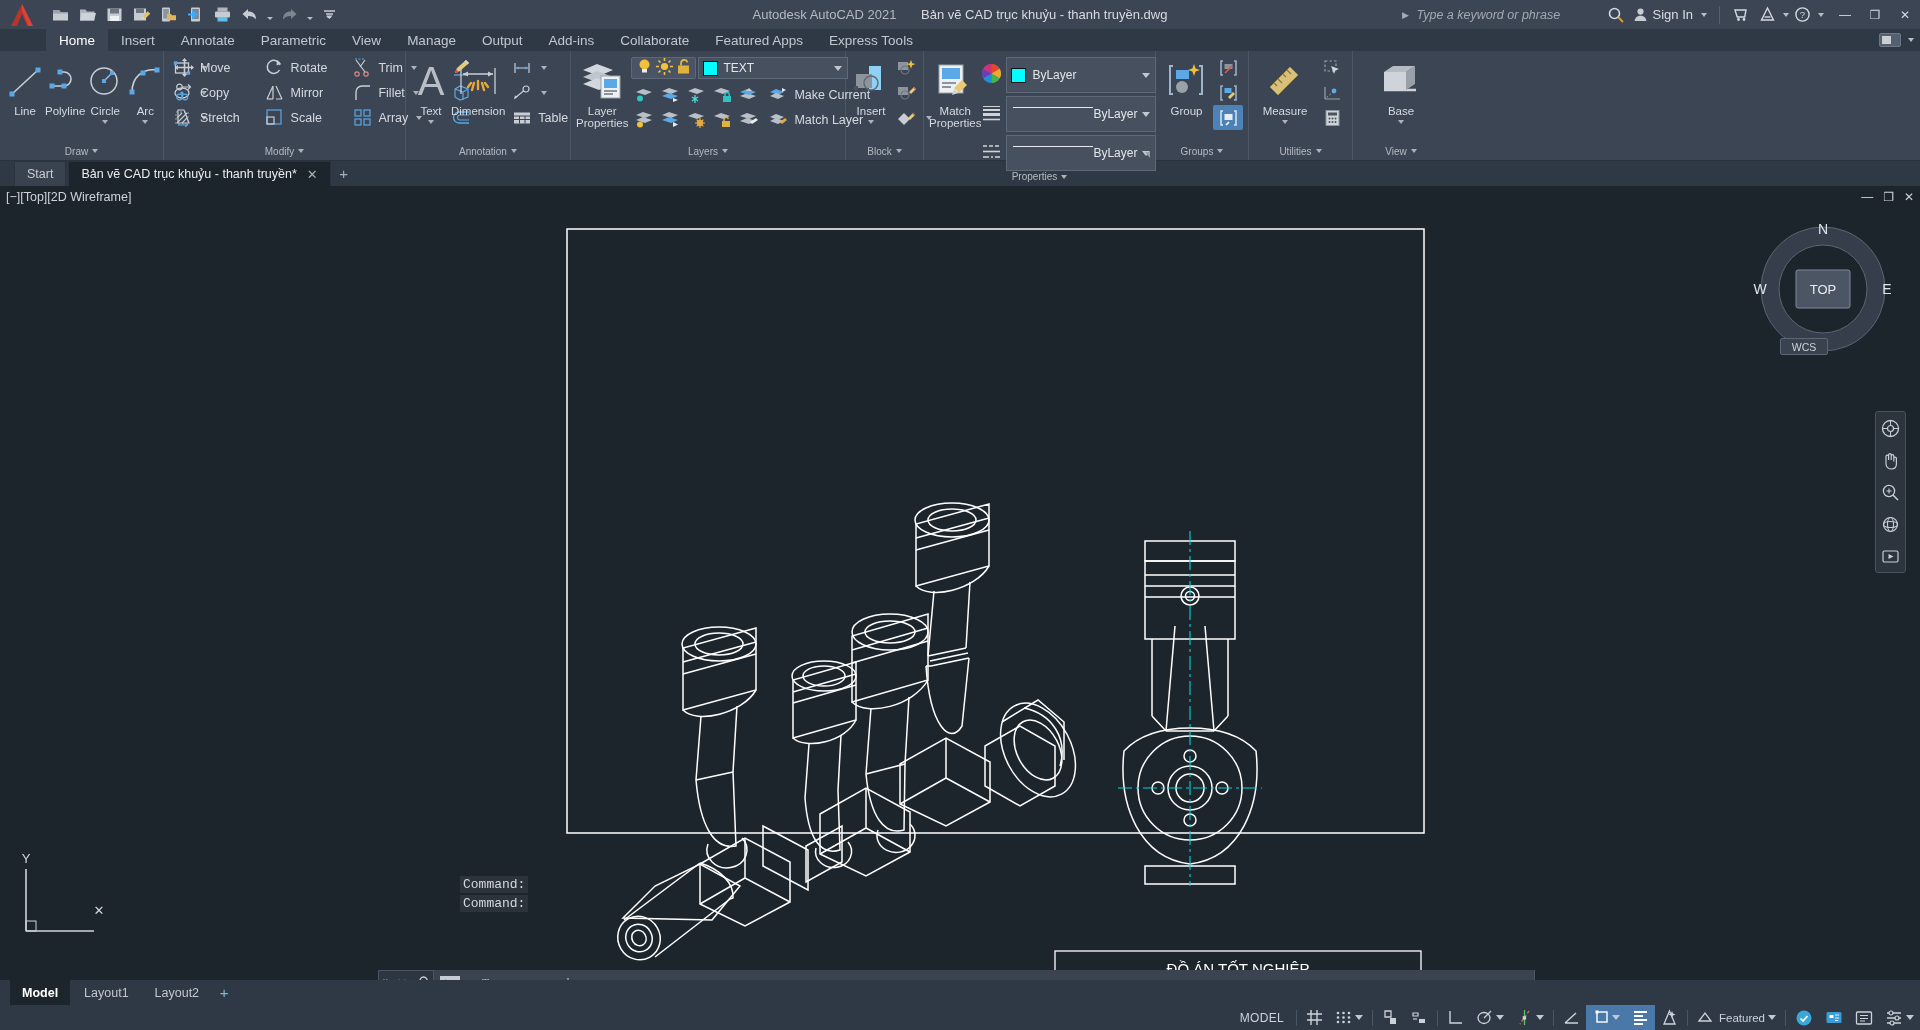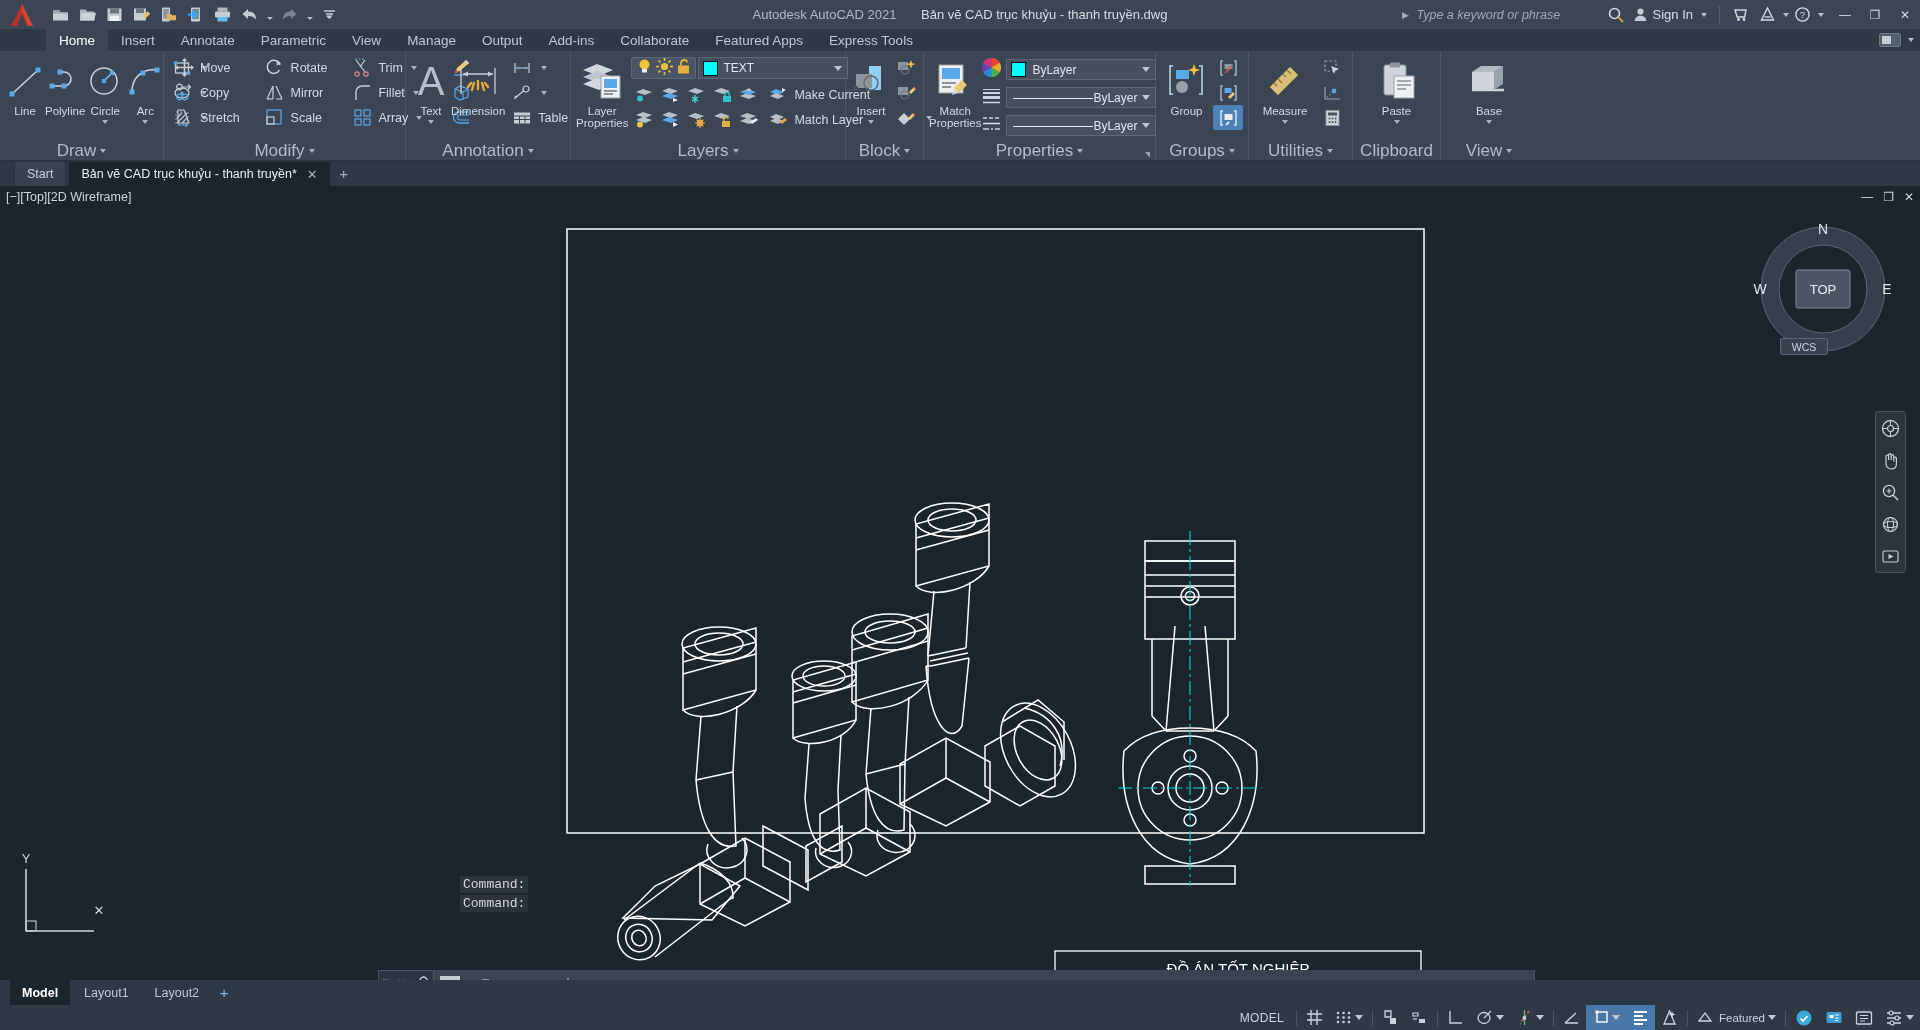--- a/index.html
+++ b/index.html
@@ -33,42 +33,42 @@
   .rtab{padding:0 13px;font-size:13.5px;color:#c2c7ce;display:flex;align-items:center;cursor:default;}
   .rtab.active{background:#3c4554;color:#ffffff;}
   .rt-right{margin-left:auto;display:flex;align-items:center;padding-right:6px;gap:4px;}
   .rt-chip{width:22px;height:14px;background:#55606f;border:1px solid #6d7785;border-radius:2px;position:relative;}
   .rt-chip:after{content:"";position:absolute;left:2px;top:2px;width:9px;height:8px;background:#c9ced4;}
 
   
   .ribbon{height:110px;background:#3c4554;display:flex;align-items:stretch;position:relative;border-bottom:1px solid #2a323d;}
   .panel{display:flex;flex-direction:column;position:relative;border-right:1px solid #4c5665;}
   .panel-body{flex:1;display:flex;align-items:flex-start;padding:4px 5px 0 5px;}
-  .panel-title{height:18px;display:flex;align-items:center;justify-content:center;font-size:17px;color:#b6bbc3;gap:4px;}
+  .panel-title{height:18px;display:flex;align-items:center;justify-content:center;font-size:10px;color:#b6bbc3;gap:4px;}
   .panel-title .pc{border-left:3.5px solid transparent;border-right:3.5px solid transparent;border-top:4px solid #aeb3bb;display:inline-block;}
 
   .bigbtn{width:56px;display:flex;flex-direction:column;align-items:center;padding-top:3px;cursor:default;border-radius:2px;}
   .bigbtn .gl{height:46px;display:flex;align-items:center;justify-content:center;}
   .bigbtn .lb{font-size:11.5px;color:#d6dae0;text-align:center;line-height:12px;margin-top:1px;}
   .bigbtn .dd{border-left:3.5px solid transparent;border-right:3.5px solid transparent;border-top:4px solid #aeb3bb;margin-top:3px;}
 
   .smbtn{height:25px;display:flex;align-items:center;gap:5px;padding:0 4px;border-radius:2px;cursor:default;}
   .smbtn .lb{font-size:12.5px;color:#d6dae0;white-space:nowrap;}
   .smbtn .dd{border-left:3.5px solid transparent;border-right:3.5px solid transparent;border-top:4px solid #aeb3bb;margin-left:3px;}
   .col{display:flex;flex-direction:column;}
   .iconsq{width:22px;height:22px;display:flex;align-items:center;justify-content:center;border-radius:2px;}
 
   
   .layer-row{display:flex;align-items:center;gap:2px;}
   .layer-state{display:flex;align-items:center;gap:3px;background:#4a5465;border:1px solid #5d6878;border-radius:2px;padding:1px 4px;height:22px;}
   .swatch{width:15px;height:15px;background:#00ffff;border:1px solid #10151a;}
   .layer-combo{width:150px;height:22px;background:#46505f;border:1px solid #5d6878;display:flex;align-items:center;padding:0 4px;font-size:12px;color:#e2e6ea;gap:5px;position:relative;}
   .combo-caret{position:absolute;right:5px;border-left:4px solid transparent;border-right:4px solid transparent;border-top:5px solid #c3c8d0;}
 
-  .prop-combo{width:150px;height:21px;background:#46505f;border:1px solid #5d6878;display:flex;align-items:center;padding:0 4px;font-size:12px;color:#e2e6ea;gap:6px;position:relative;justify-content:flex-end;}
+  .prop-combo{width:150px;height:36px;background:#46505f;border:1px solid #5d6878;display:flex;align-items:center;padding:0 4px;font-size:12px;color:#e2e6ea;gap:6px;position:relative;justify-content:flex-end;}
   .prop-combo .pcl{position:absolute;left:22px;right:18px;text-align:right;}
   .linepreview{position:absolute;left:6px;right:62px;height:1px;background:#e6eaee;top:10px;}
 
   .panel-expander{position:absolute;right:5px;bottom:2px;width:0;height:0;border-left:5px solid transparent;border-top:6px solid #9aa0a8;}
 
   
   .filetabs{height:25px;background:#2f3946;display:flex;align-items:flex-end;padding-left:14px;}
   .ftab{height:25px;display:flex;align-items:center;padding:0 12px;font-size:12.5px;color:#c9ced4;background:#39424f;border:1px solid #2a323d;border-bottom:none;margin-right:2px;gap:10px;cursor:default;}
   .ftab.active{background:#1d252c;color:#e9edf1;}
   .ftab .x{font-size:13px;color:#aab0b8;}
@@ -902,39 +902,20 @@
             </span>
         </div>
       </div>
     </div>
     <div class="panel-title">
         <span>Utilities</span>
         <i class="pc"></i>
       </div>
   </div>
 
-  <div class="panel" style="width:88px">
-    <div class="panel-body" style="justify-content:center">
-      <div class="bigbtn" style="width:56px">
-        <div class="gl">
-            <svg width="42" height="42" viewBox="0 0 42 42">
-              <rect x="8" y="5" width="22" height="30" rx="2" fill="#cfd4da" stroke="#8d949d"></rect>
-              <rect x="14" y="2.5" width="10" height="5" rx="1" fill="#8d949d"></rect>
-              <rect x="18" y="16" width="20" height="22" fill="#eef1f4" stroke="#9aa1a9"></rect>
-              <path d="M21 21h14M21 25h14M21 29h9" stroke="#8d949d" stroke-width="1.5"></path>
-            </svg>
-          </div>
-        <div class="lb">Paste</div>
-        <i class="dd"></i>
-      </div>
-    </div>
-    <div class="panel-title">
-        <span>Clipboard</span>
-      </div>
-  </div>
 
   <div class="panel" style="width:96px;border-right:none">
     <div class="panel-body" style="justify-content:center">
       <div class="bigbtn" style="width:56px">
         <div class="gl">
             <svg width="42" height="42" viewBox="0 0 42 42">
               <path d="M4 30h32" stroke="#cfd4da" stroke-width="2.5"></path>
               <path d="M4 30V12h22v18" fill="#cfd4da"></path>
               <path d="M26 30V12l9-6v18z" fill="#9aa1a9"></path>
               <path d="M4 12l9-6h22l-9 6z" fill="#b5bbc2"></path>

